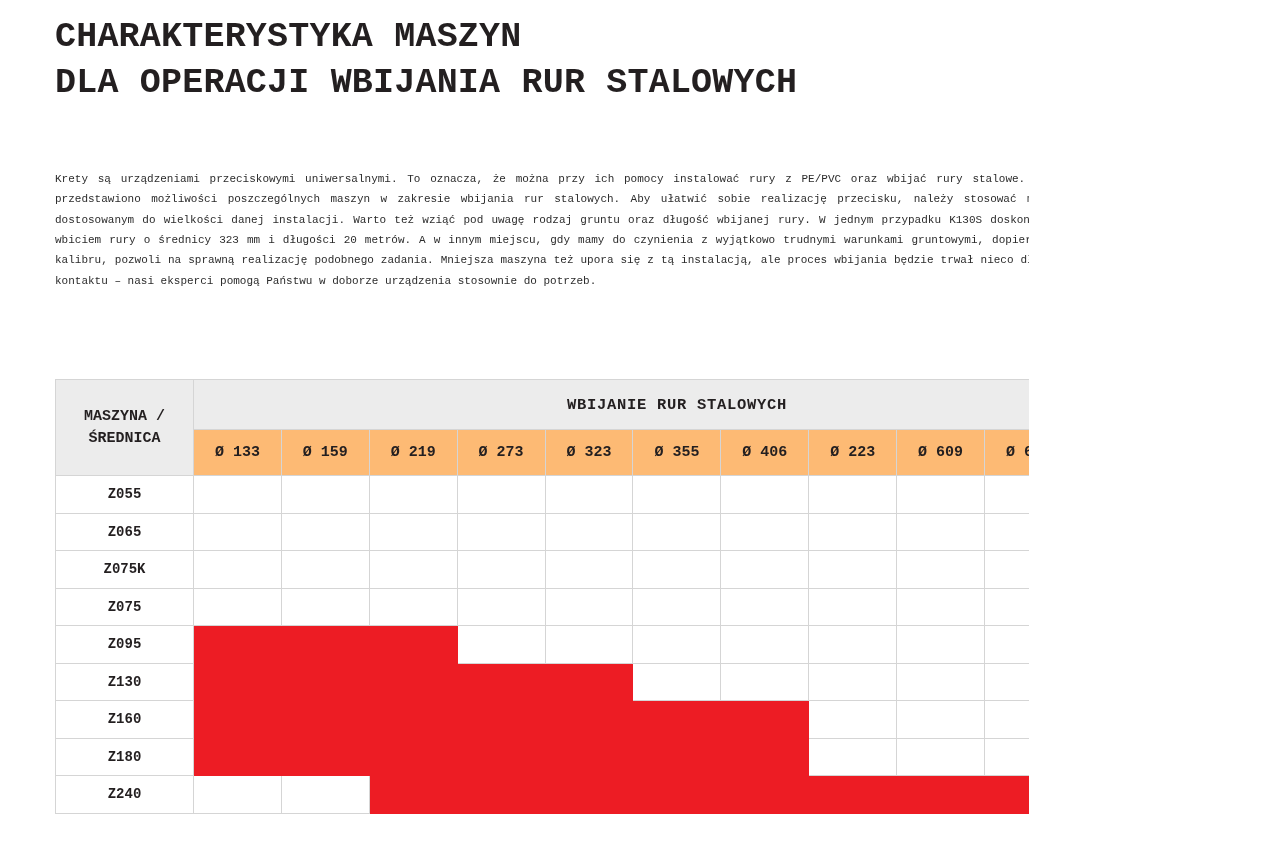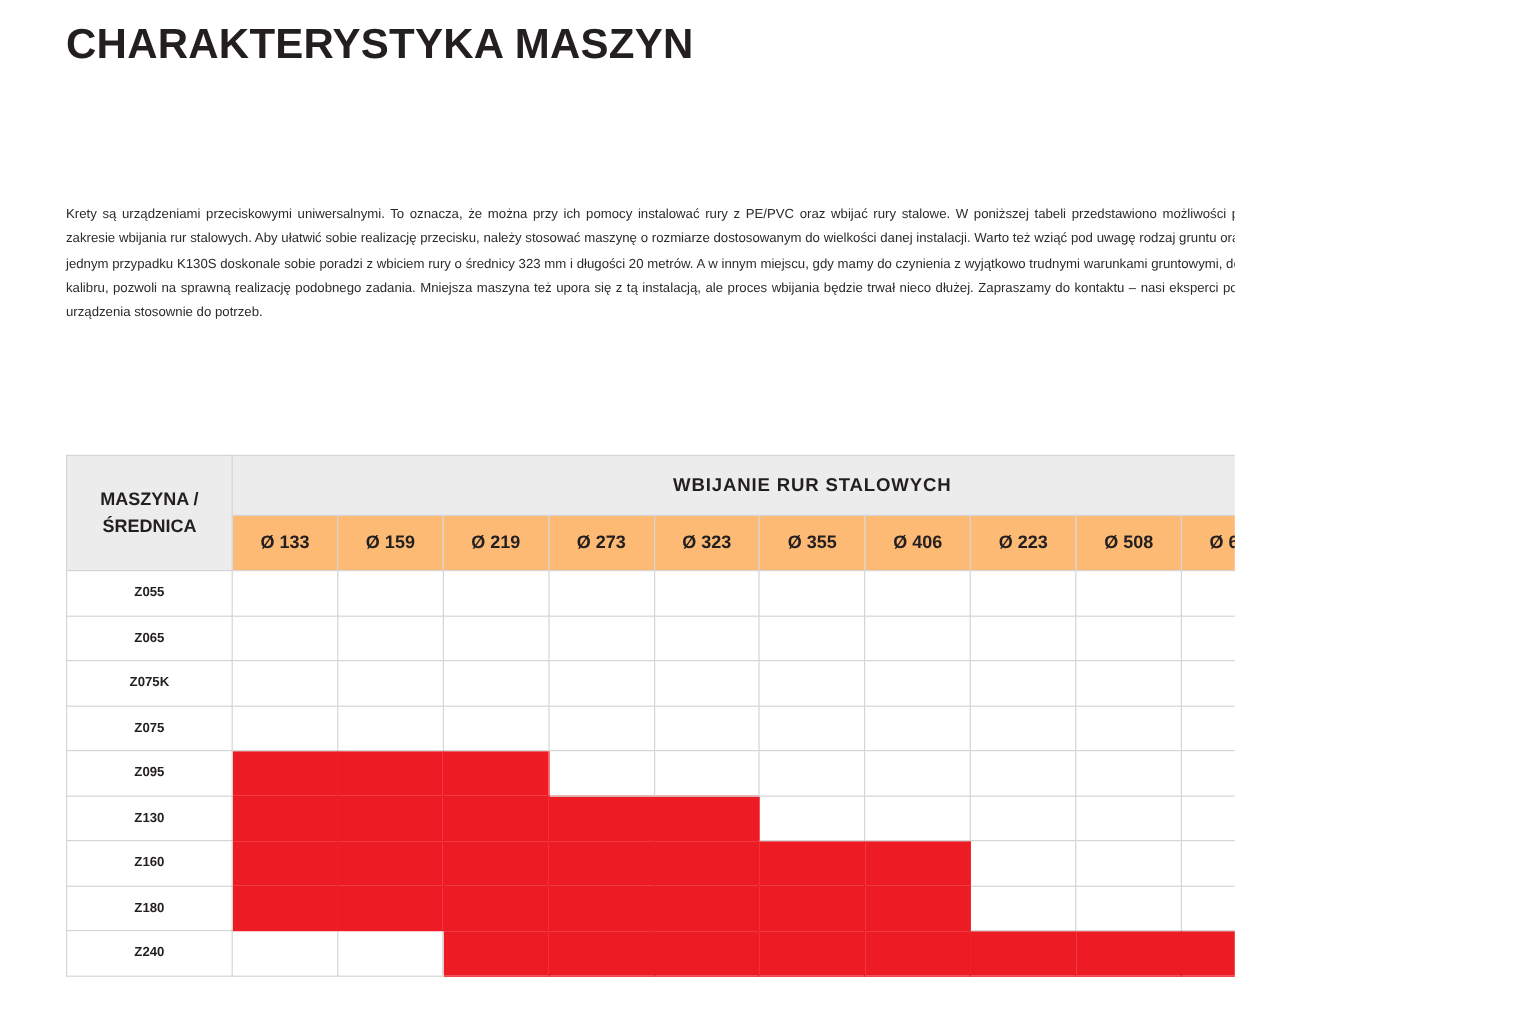--- a/index.html
+++ b/index.html
@@ -10,20 +10,21 @@
     height: 843px;
     background: #ffffff;
     font-family: "Liberation Sans", sans-serif;
     color: #231f20;
   }
   .page {
     position: relative;
     width: 1029px;
     height: 843px;
     overflow: hidden;
+    font-family: Liberation Mono, monospace;
   }
   .title {
     position: absolute;
     left: 55px;
     top: 14px;
     width: 1120px;
     font-size: 35px;
     font-weight: bold;
     line-height: 1.32;
     letter-spacing: 0.2px;
@@ -78,38 +79,39 @@
     margin-top: 25px;
   }
   .hdr-dia {
     background: #fdba74;
     font-size: 15px;
     font-weight: bold;
     height: 46px;
     color: #231f20;
   }
   .row-label {
-    font-size: 11px;
+    font-size: 14px;
     font-weight: bold;
     text-align: left;
     padding-left: 14px;
     color: #231f20;
     background: #ffffff;
     height: 37.5px;
   }
   td.cell { height: 37.5px; background: #ffffff; }
   td.cell.on { background: #ed1c24; border-color: #ed1c24; }
 </style>
 </head>
 <body>
 
 <div class="page">
 
   <div class="title">
     <span class="line">CHARAKTERYSTYKA MASZYN</span>
+    <span class="line">DLA OPERACJI WBIJANIA RUR STALOWYCH</span>
   </div>
 
   <p class="intro">Krety są urządzeniami przeciskowymi uniwersalnymi. To oznacza, że można przy ich pomocy instalować rury z PE/PVC oraz wbijać rury stalowe. W poniższej tabeli przedstawiono możliwości poszczególnych maszyn w zakresie wbijania rur stalowych. Aby ułatwić sobie realizację przecisku, należy stosować maszynę o rozmiarze dostosowanym do wielkości danej instalacji. Warto też wziąć pod uwagę rodzaj gruntu oraz długość wbijanej rury. W jednym przypadku K130S doskonale sobie poradzi z wbiciem rury o średnicy 323 mm i długości 20 metrów. A w innym miejscu, gdy mamy do czynienia z wyjątkowo trudnymi warunkami gruntowymi, dopiero maszyna większego kalibru, pozwoli na sprawną realizację podobnego zadania. Mniejsza maszyna też upora się z tą instalacją, ale proces wbijania będzie trwał nieco dłużej. Zapraszamy do kontaktu – nasi eksperci pomogą Państwu w doborze urządzenia stosownie do potrzeb.</p>
 
   <div class="table-wrap">
     <table class="matrix">
       <colgroup>
         <col style="width:138px">
         <col span="11" style="width:87.9px">
       </colgroup>
@@ -123,21 +125,21 @@
         </tr>
         <tr>
           <th class="hdr-dia">Ø 133</th>
           <th class="hdr-dia">Ø 159</th>
           <th class="hdr-dia">Ø 219</th>
           <th class="hdr-dia">Ø 273</th>
           <th class="hdr-dia">Ø 323</th>
           <th class="hdr-dia">Ø 355</th>
           <th class="hdr-dia">Ø 406</th>
           <th class="hdr-dia">Ø 223</th>
-          <th class="hdr-dia">Ø 508</th>
+          <th class="hdr-dia">Ø 609</th>
           <th class="hdr-dia">Ø 610</th>
           <th class="hdr-dia">Ø 711</th>
         </tr>
       </thead>
       <tbody>
           <tr>
             <td class="row-label">Z055</td>
             <td class="cell"></td>
             <td class="cell"></td>
             <td class="cell"></td>

